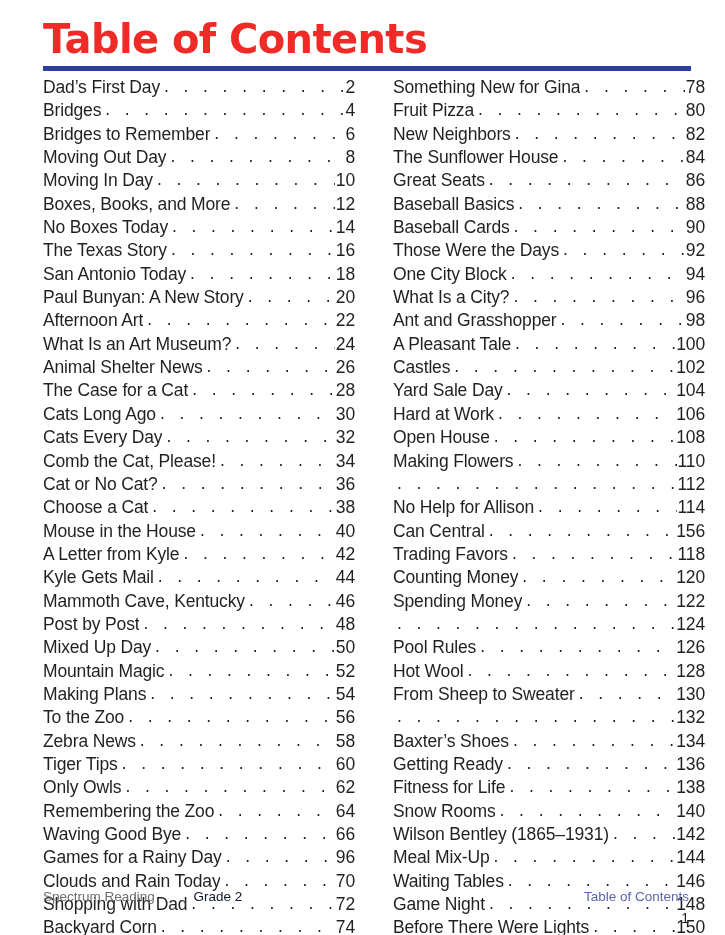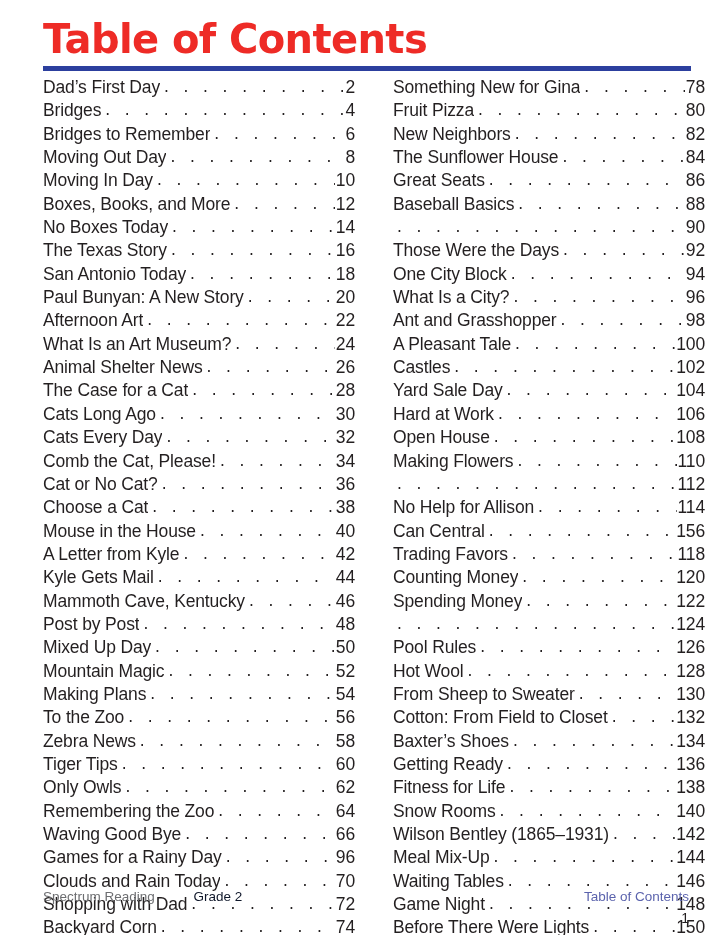--- a/index.html
+++ b/index.html
@@ -359,20 +359,21 @@
           <span class="entry-title">Great Seats</span>
           <span class="leader">. . . . . . . . . . . . . . . . . . . . . . . . . . . . . . . . . . . .</span>
           <span class="entry-page">86</span>
         </div>
         <div class="toc-entry">
           <span class="entry-title">Baseball Basics</span>
           <span class="leader">. . . . . . . . . . . . . . . . . . . . . . . . . . . . . . . . . . . .</span>
           <span class="entry-page">88</span>
         </div>
         <div class="toc-entry">
+          <span class="entry-title">Baseball Cards</span>
           <span class="leader">. . . . . . . . . . . . . . . . . . . . . . . . . . . . . . . . . . . .</span>
           <span class="entry-page">90</span>
         </div>
         <div class="toc-entry">
           <span class="entry-title">Those Were the Days</span>
           <span class="leader">. . . . . . . . . . . . . . . . . . . . . . . . . . . . . . . . . . . .</span>
           <span class="entry-page">92</span>
         </div>
         <div class="toc-entry">
           <span class="entry-title">One City Block</span>
@@ -461,21 +462,20 @@
           <span class="entry-title">Hot Wool</span>
           <span class="leader">. . . . . . . . . . . . . . . . . . . . . . . . . . . . . . . . . . . .</span>
           <span class="entry-page">128</span>
         </div>
         <div class="toc-entry">
           <span class="entry-title">From Sheep to Sweater</span>
           <span class="leader">. . . . . . . . . . . . . . . . . . . . . . . . . . . . . . . . . . . .</span>
           <span class="entry-page">130</span>
         </div>
         <div class="toc-entry">
-          <span class="entry-title">Cotton: From Field to Closet</span>
           <span class="leader">. . . . . . . . . . . . . . . . . . . . . . . . . . . . . . . . . . . .</span>
           <span class="entry-page">132</span>
         </div>
         <div class="toc-entry">
           <span class="entry-title">Baxter’s Shoes</span>
           <span class="leader">. . . . . . . . . . . . . . . . . . . . . . . . . . . . . . . . . . . .</span>
           <span class="entry-page">134</span>
         </div>
         <div class="toc-entry">
           <span class="entry-title">Getting Ready</span>

